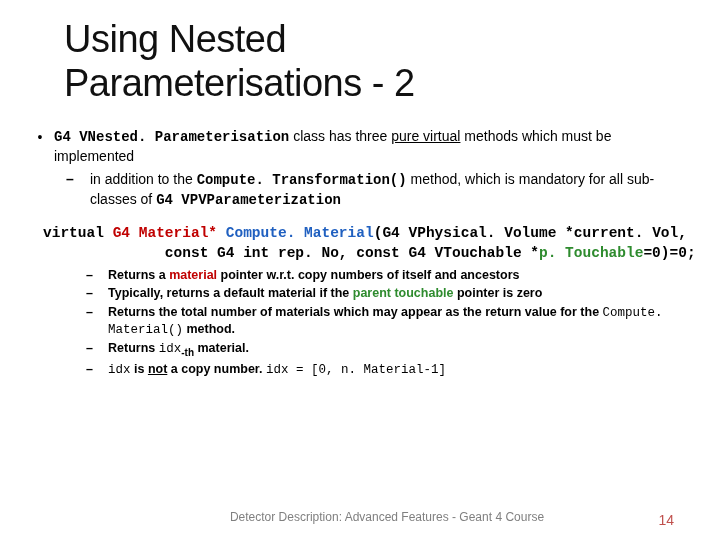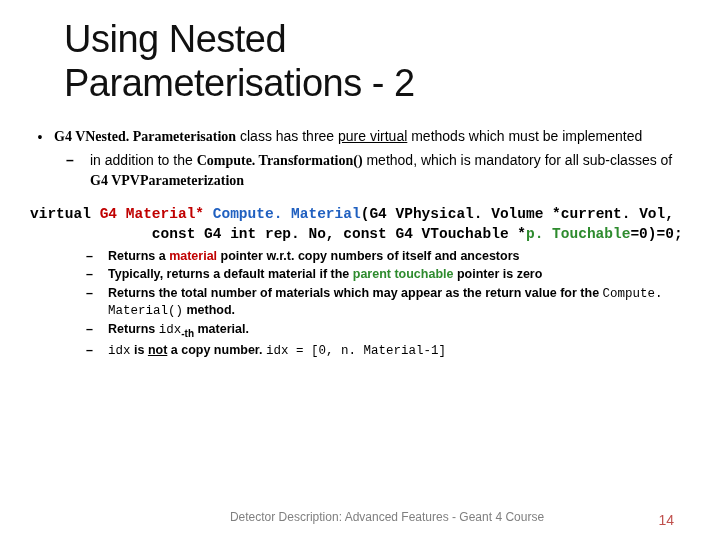--- a/index.html
+++ b/index.html
@@ -63,26 +63,26 @@
   }
   .bullet3 .dot {
     width: 22px;
     flex: 0 0 22px;
     font-weight: bold;
   }
   .code-sig {
     font-family: "Courier New", Courier, monospace;
     font-size: 14.5px;
     font-weight: bold;
-    margin: 14px 0 4px 4px;
+    margin: 14px 0 4px 17px;
     line-height: 1.35;
     white-space: pre;
   }
   .mono { font-family: "Courier New", Courier, monospace; }
-  .b { font-weight: bold; font-family: Liberation Serif, serif; }
+  .b { font-weight: bold; }
   .u { text-decoration: underline; }
   .red { color: #c00000; }
   .green { color: #2e8b2e; }
   .blue { color: #2060c0; }
   .footer {
     position: absolute;
     bottom: 16px;
     left: 0;
     width: 720px;
     text-align: center;

